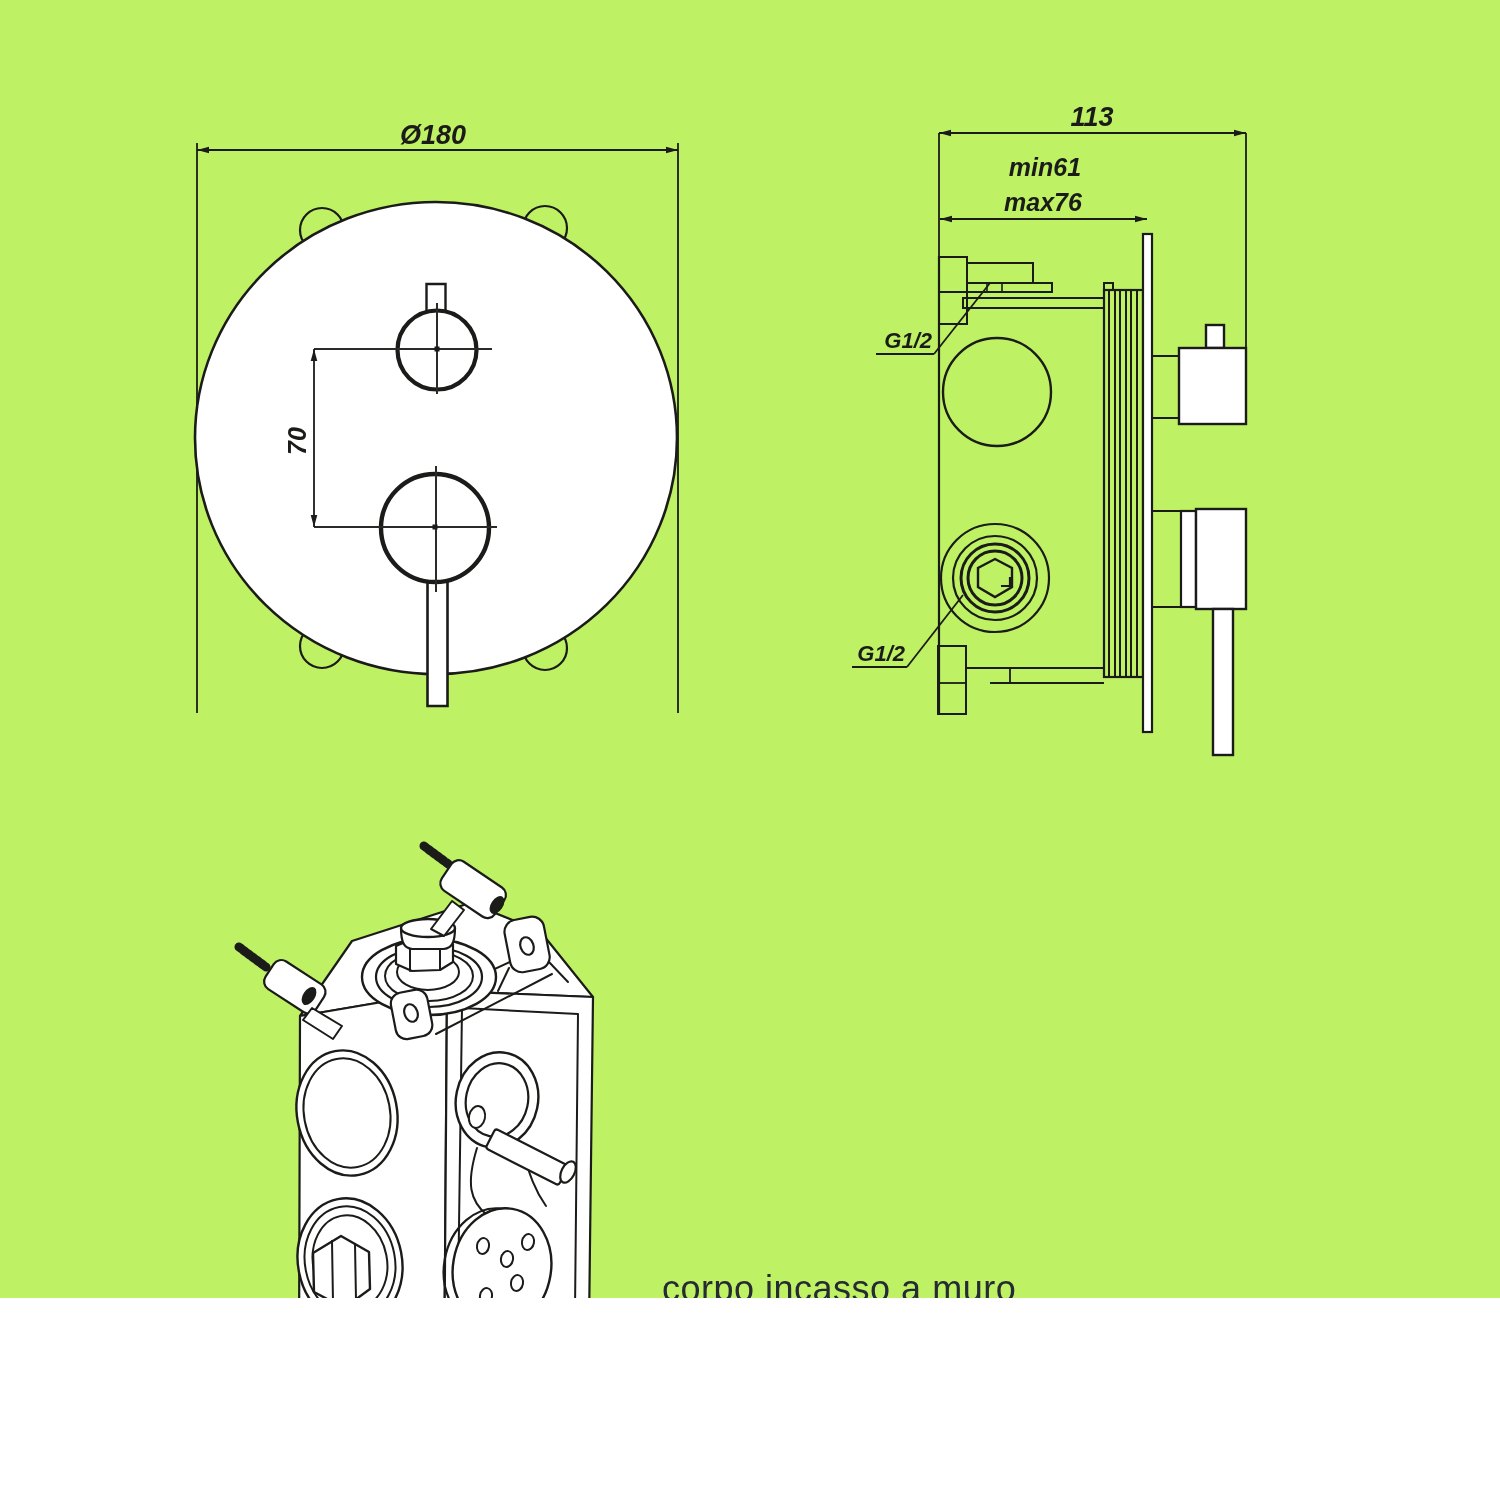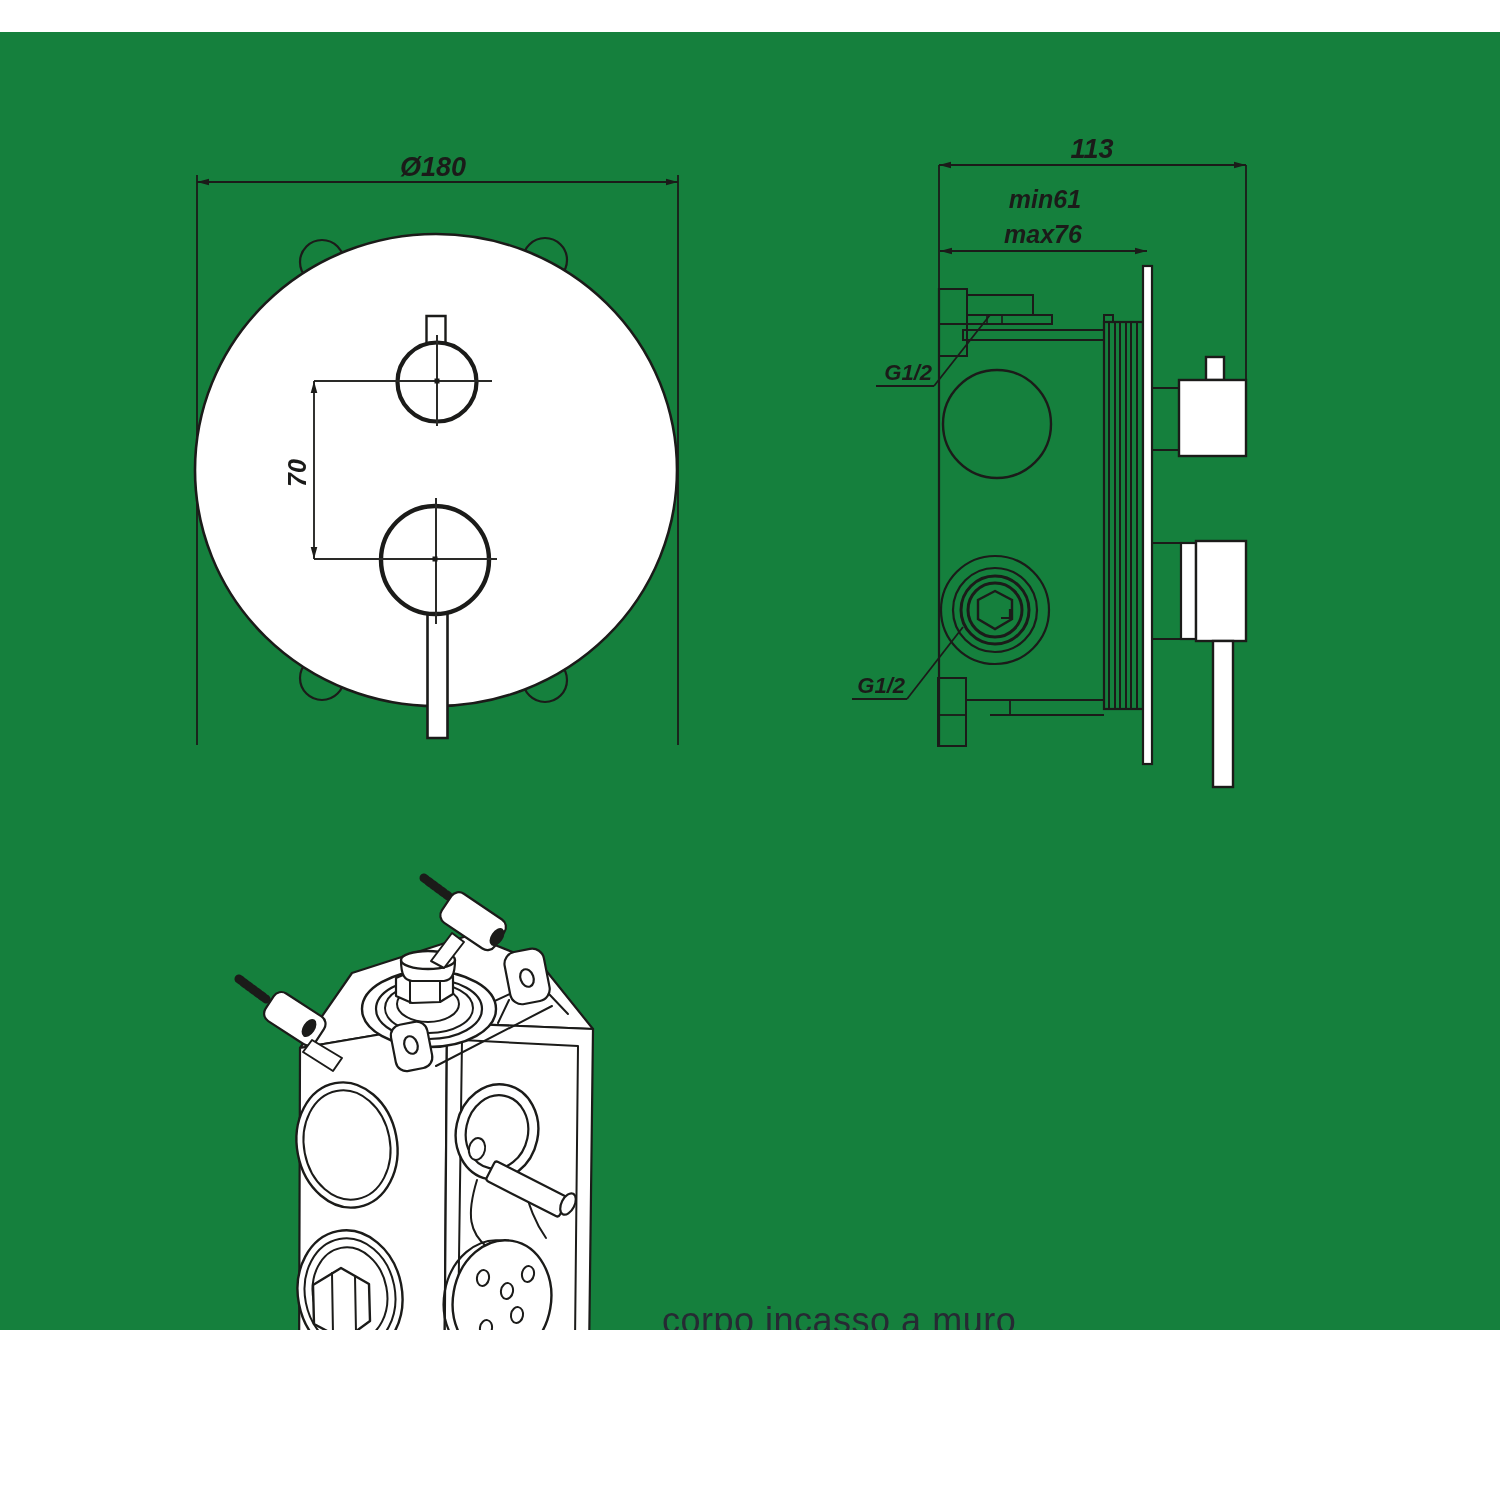--- a/index.html
+++ b/index.html
@@ -1,17 +1,17 @@
 <!DOCTYPE html>
 <html><head>
 <meta charset="utf-8">
 <style>
   html,body{margin:0;padding:0;background:#ffffff;}
   body{font-family:"Liberation Sans", sans-serif;}
-  .stage{position:relative;width:1500px;height:1298px;background:#15803d;overflow:hidden;margin-top:32px;}
+  .stage{position:relative;width:1500px;height:1298px;background:#bef264;overflow:hidden;}
   svg{display:block;}
   .dimtxt{font-family:"Liberation Sans",sans-serif;font-style:italic;font-weight:700;fill:#1b1b19;}
   .captiontxt{font-family:"Liberation Sans",sans-serif;font-weight:400;fill:#262a33;letter-spacing:0.5px;}
   .ln{stroke:#1b1b19;fill:none;}
   .lnw{stroke:#1b1b19;fill:#ffffff;}
   .thin{stroke:#2a2a28;}
 </style>
 </head>
 <body>
 

